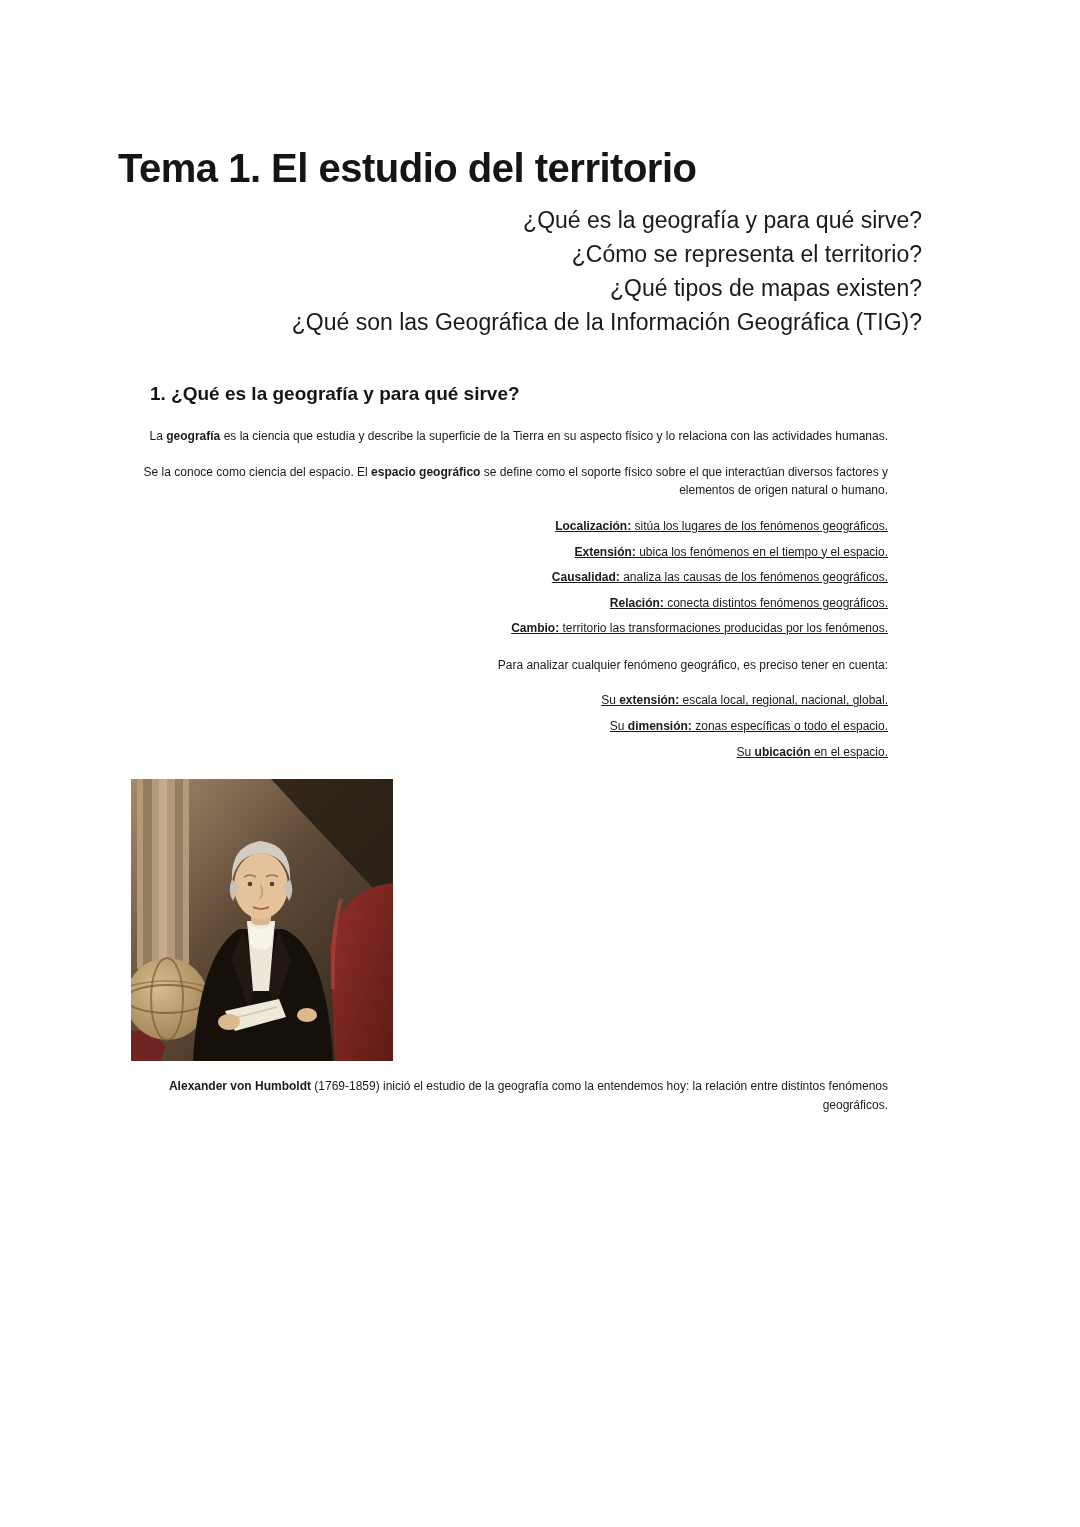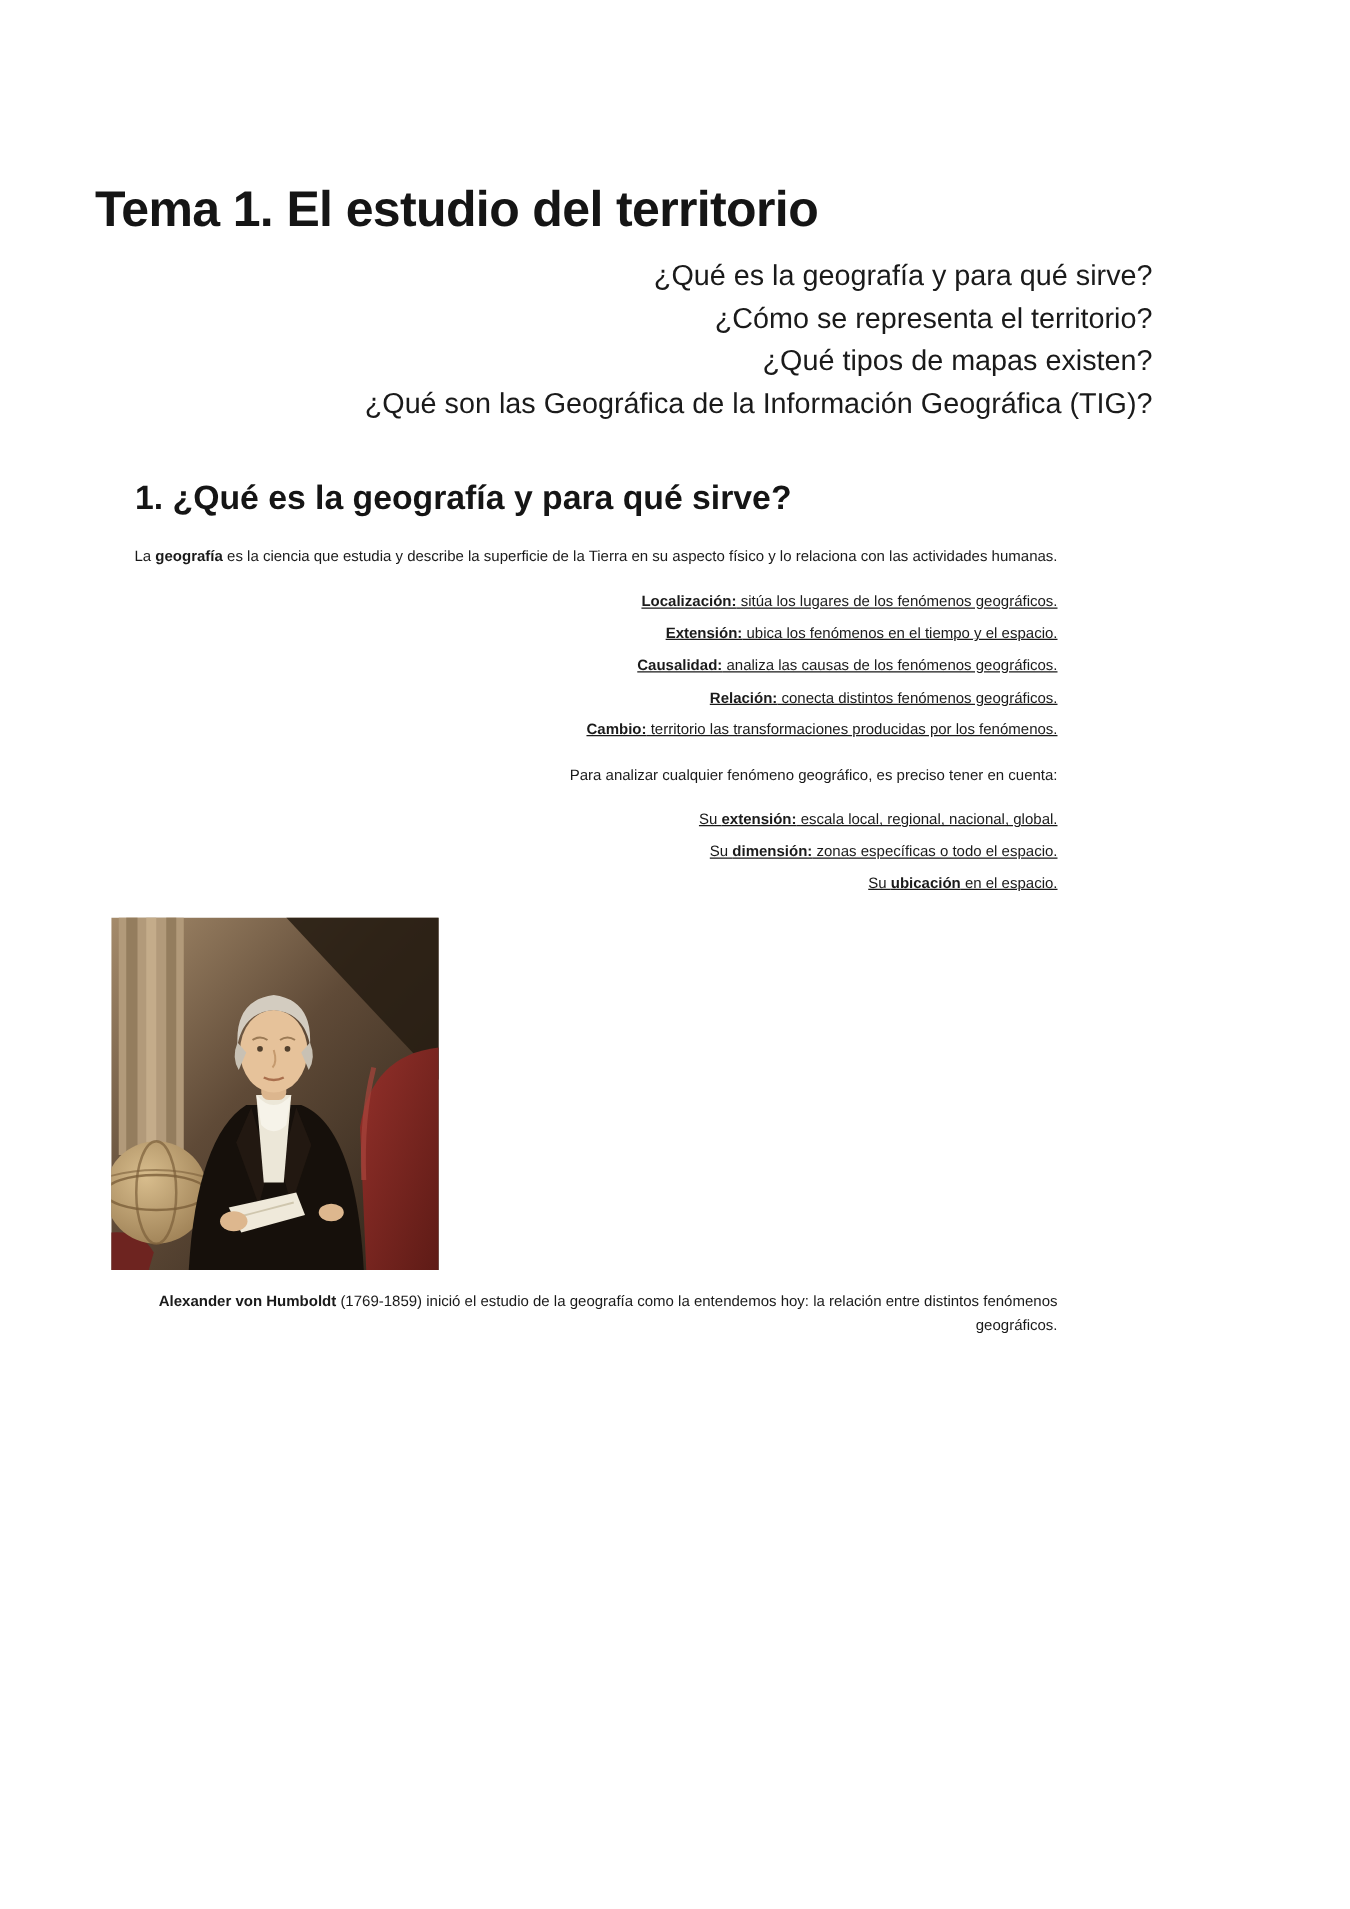--- a/index.html
+++ b/index.html
@@ -8,41 +8,41 @@
     background: #ffffff;
     color: #1a1a1a;
     font-family: "Liberation Sans", "DejaVu Sans", sans-serif;
   }
   .page {
     position: relative;
     width: 1080px;
     height: 1527px;
     background: #ffffff;
     box-sizing: border-box;
-    padding: 146px 158px 40px 76px;
+    padding: 146px 158px 40px 118px;
     overflow: hidden;
   }
   .doc-title {
     font-size: 40px;
     font-weight: 700;
     color: #151515;
     margin: 0 0 12px 0;
     letter-spacing: -0.5px;
   }
   .intro-list {
     margin: 0 0 8px 0;
     text-align: right;
   }
   .intro-line {
     font-size: 23px;
     line-height: 1.48;
     color: #1a1a1a;
   }
   .section-heading {
-    font-size: 27px;
+    font-size: 19px;
     font-weight: 700;
     color: #151515;
     margin: 44px 0 22px 32px;
   }
   .body-par {
     font-size: 12px;
     line-height: 1.55;
     margin: 0 0 17px 0;
     max-width: 770px;
     text-align: right;
@@ -78,20 +78,21 @@
     <div class="intro-line">¿Qué es la geografía y para qué sirve?</div>
     <div class="intro-line">¿Cómo se representa el territorio?</div>
     <div class="intro-line">¿Qué tipos de mapas existen?</div>
     <div class="intro-line">¿Qué son las Geográfica de la Información Geográfica (TIG)?</div>
   </div>
 
   <h2 class="section-heading">1. ¿Qué es la geografía y para qué sirve?</h2>
 
   <p class="body-par"><span>La </span><strong>geografía</strong><span> es la ciencia que estudia y describe la superficie de la Tierra en su aspecto físico y lo relaciona con las actividades humanas.</span></p>
 
+  <p class="body-par"><span>Se la conoce como ciencia del espacio. El </span><strong>espacio geográfico</strong><span> se define como el soporte físico sobre el que interactúan diversos factores y elementos de origen natural o humano.</span></p>
 
 
   <div class="group-gap">
     <p class="body-par tight-par"><strong>Localización:</strong><span> sitúa los lugares de los fenómenos geográficos.</span></p>
     <p class="body-par tight-par"><strong>Extensión:</strong><span> ubica los fenómenos en el tiempo y el espacio.</span></p>
     <p class="body-par tight-par"><strong>Causalidad:</strong><span> analiza las causas de los fenómenos geográficos.</span></p>
     <p class="body-par tight-par"><strong>Relación:</strong><span> conecta distintos fenómenos geográficos.</span></p>
     <p class="body-par tight-par"><strong>Cambio:</strong><span> territorio las transformaciones producidas por los fenómenos.</span></p>
   </div>
 

